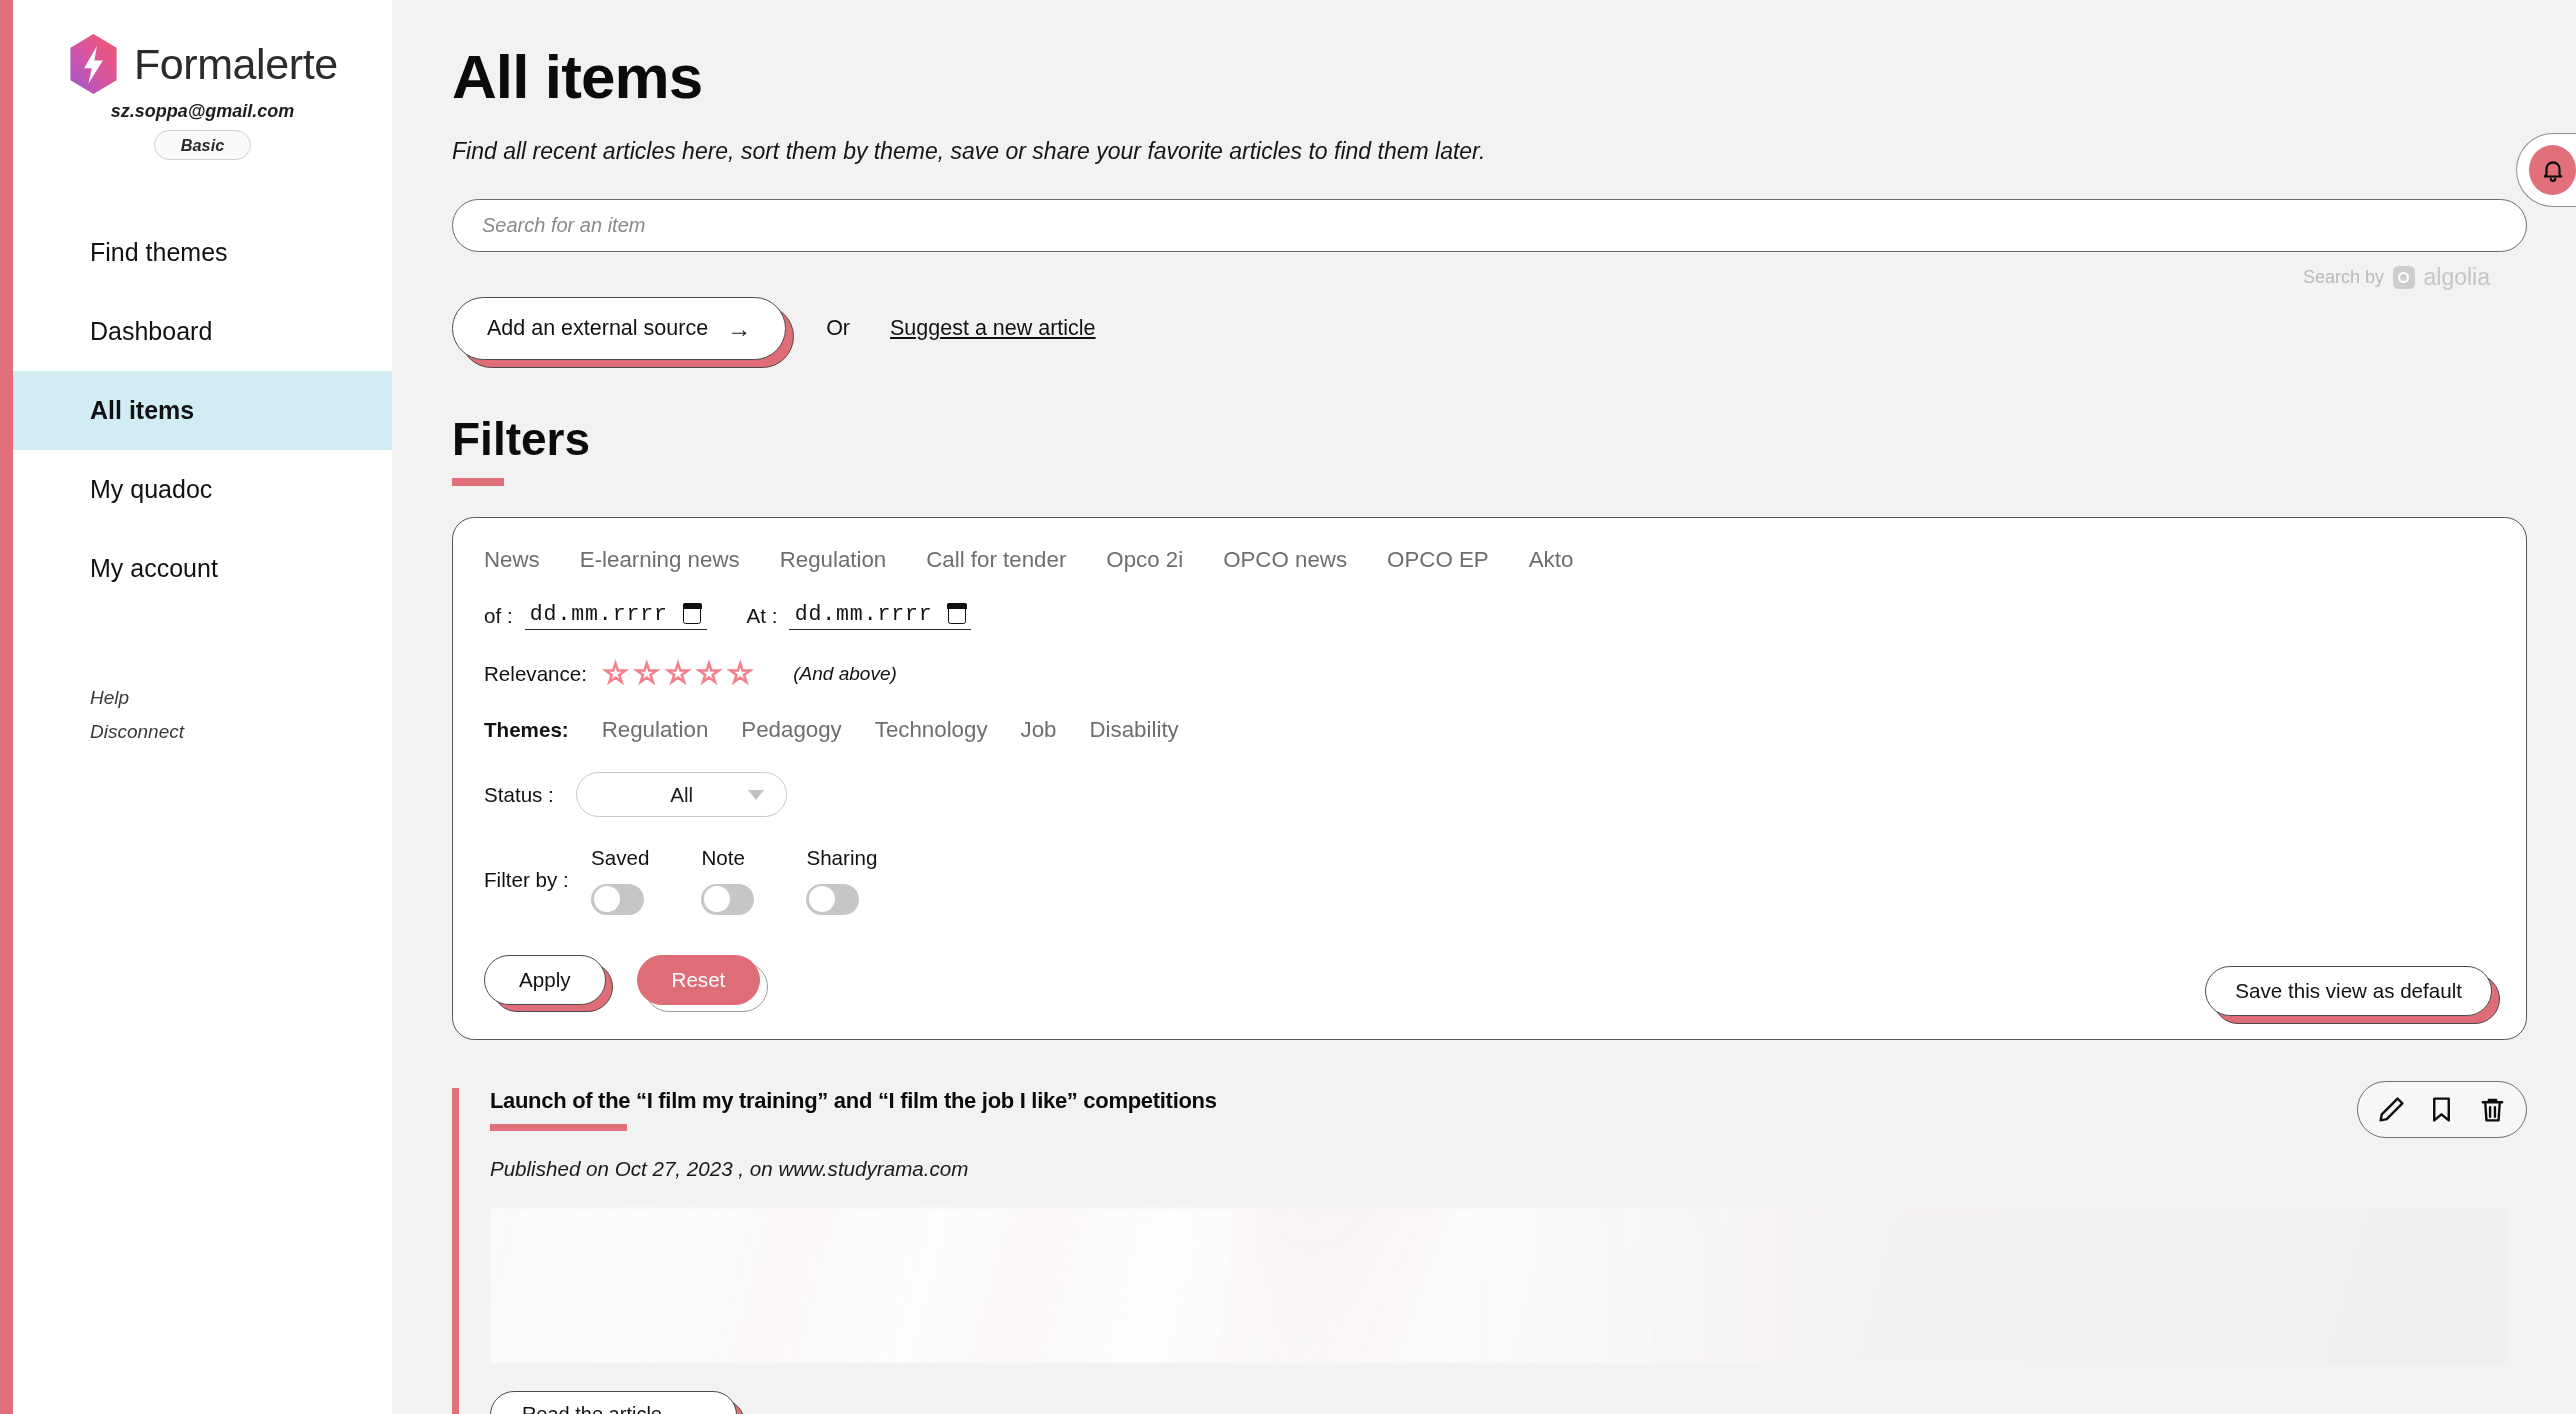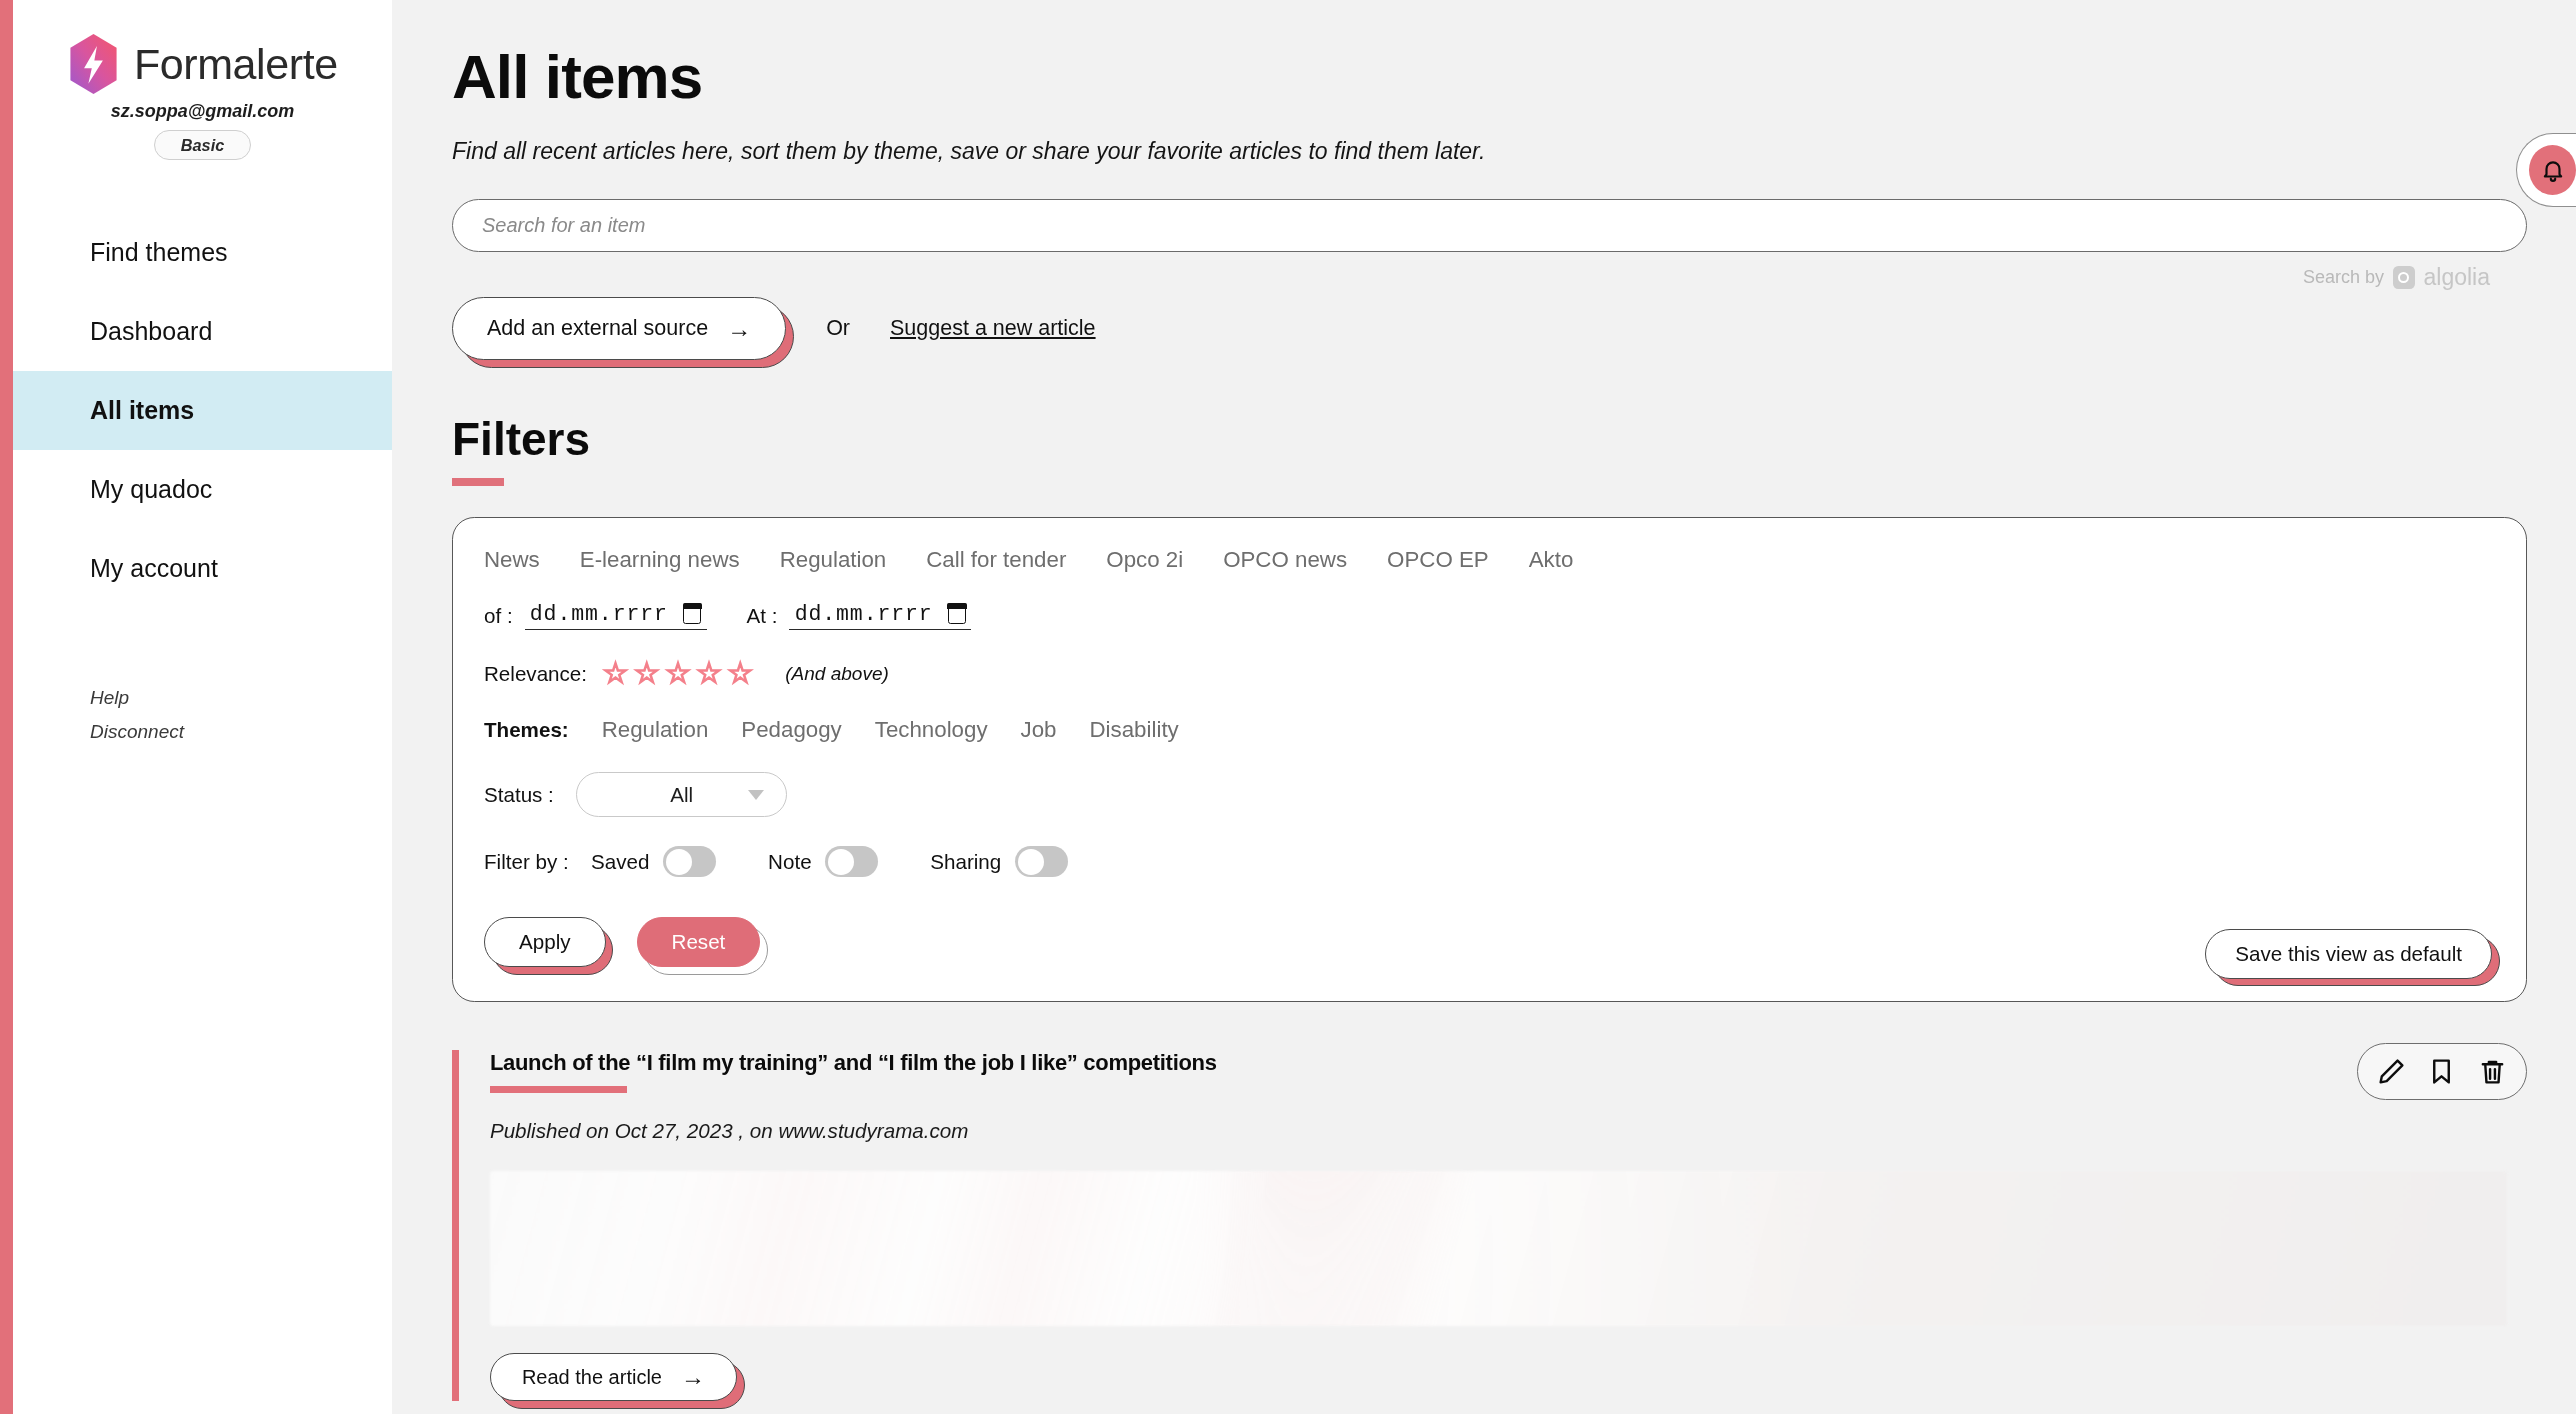--- a/index.html
+++ b/index.html
@@ -125,37 +125,37 @@
     width: 18px; height: 20px; border: 1.7px solid #111; border-radius: 2.6px;
     position: relative; display: inline-block;
   }
   .cal-ico::before {
     content: ""; position: absolute; left: -1.7px; right: -1.7px; top: -1.7px; height: 6px;
     background: #111; border-radius: 1.7px 1.7px 0 0;
   }
 
   .stars { display: flex; gap: 5.2px; margin-left: 15.5px; }
   .star { font-size: 29px; line-height: 1; color: #fff; -webkit-text-stroke: 1.7px #f4808b; }
-  .and-above { margin-left: 32px; font-size: 19px; font-style: italic; color: #111; }
+  .and-above { margin-left: 40px; font-size: 19px; font-style: italic; color: #111; }
 
   .theme-chip { font-size: 22.3px; color: #6e6e6e; margin-left: 33px; cursor: pointer; }
 
   .select {
     margin-left: 22.3px; width: 211px; height: 45px;
     border: 0.9px solid #c9c9c9; border-radius: 24px; background: #fff;
     display: flex; align-items: center; justify-content: center; position: relative;
     font-size: 20.6px; color: #1c1c1c; cursor: pointer;
   }
   .caret {
     position: absolute; right: 22.3px; top: 50%; transform: translateY(-50%);
     width: 0; height: 0; border-left: 8.6px solid transparent; border-right: 8.6px solid transparent;
     border-top: 10.3px solid #c2c2c2;
   }
 
-  .toggle-group { display: flex; align-items: center; gap: 13.7px; margin-left: 22.3px; }
+  .toggle-group { display: flex; align-items: flex-start; gap: 13.7px; margin-left: 22.3px; flex-direction: column; }
   .toggle-group:first-of-type { margin-left: 15.5px; }
   .tg-label { font-size: 20.6px; color: #111; }
   .toggle {
     width: 53px; height: 31px; border-radius: 17px; background: #c6c6c6;
     position: relative; cursor: pointer;
   }
   .toggle::after {
     content: ""; position: absolute; left: 2.6px; top: 2.6px;
     width: 26px; height: 26px; border-radius: 50%; background: #fff;
   }

